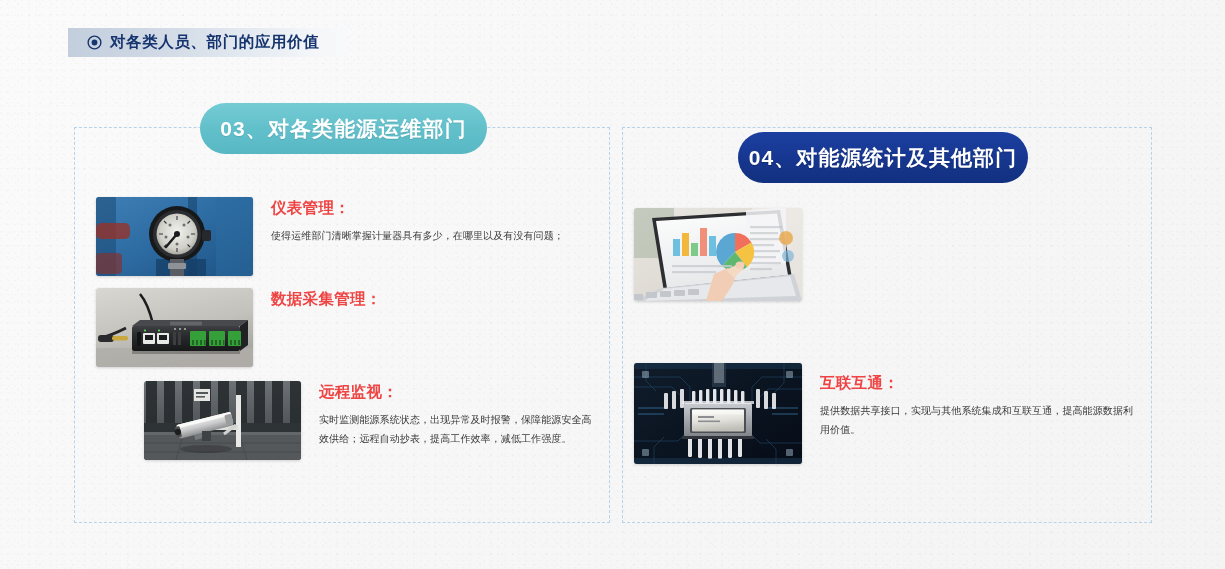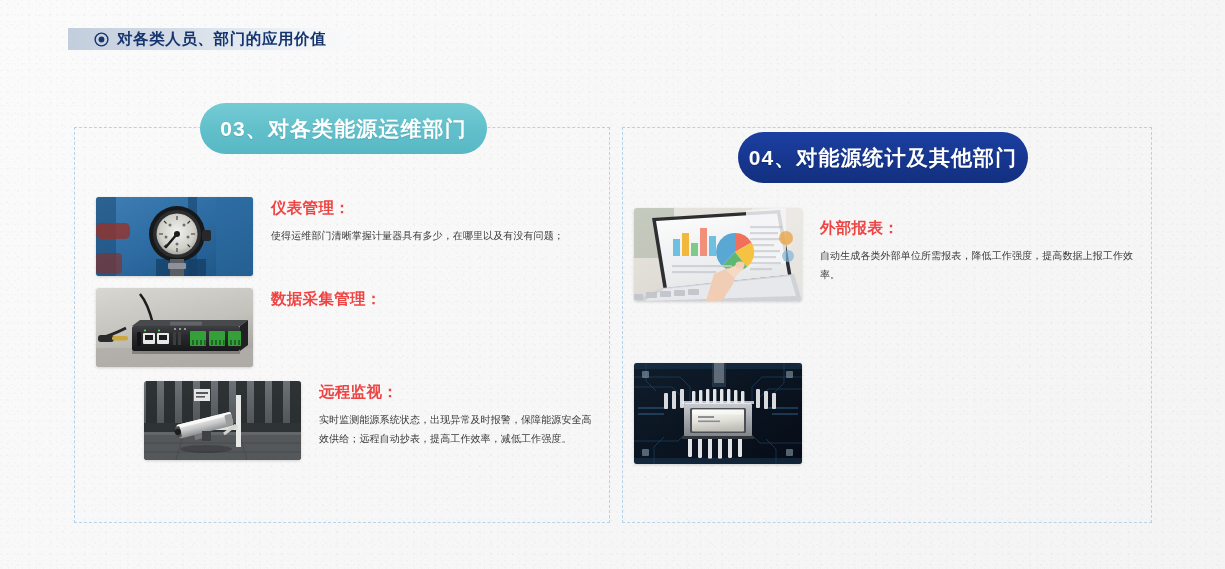--- a/index.html
+++ b/index.html
@@ -18,24 +18,24 @@
       radial-gradient(circle at 85% 88%, rgba(0,0,0,0.020) 0 1px, transparent 1px),
       linear-gradient(135deg,#fbfbfb 0%,#f7f7f7 50%,#f4f4f5 100%);
     background-size:7px 7px, 11px 11px, 9px 9px, 13px 13px, 100% 100%;
     position:relative;
   }
 
   
   .header-bar {
     position:absolute;
     left:68px; top:28px;
-    width:279px; height:22px;
+    width:279px; height:29px;
     background:linear-gradient(90deg,#c3cedd 0%,#cfd8e4 30%,#e4eaf1 65%,#f4f6f9 88%,#f8f9fa 100%);
     display:flex; align-items:center;
-    padding-left:26px;
+    padding-left:19px;
     gap:8px;
   }
   .target-icon { width:15px; height:15px; flex:0 0 auto; display:block; }
   .header-title {
     font-size:15.5px;
     font-weight:bold;
     color:#16356e;
     letter-spacing:0.6px;
     white-space:nowrap;
   }
@@ -385,24 +385,20 @@
           <rect x="26" y="83" width="11" height="6" rx="1"></rect>
         <rect x="40" y="82" width="11" height="6" rx="1"></rect>
           <rect x="54" y="81" width="11" height="6" rx="1"></rect>
         <rect x="0" y="86" width="9" height="6" rx="1"></rect>
       </g>
       <path d="M72 93 L80 66 L94 60 L102 66 L99 76 L88 93 Z" fill="#f0cdb4"></path>
       <path d="M92 62 L104 56 L110 60 L100 70 Z" fill="#f6d9c3"></path>
       <ellipse cx="106" cy="57" rx="4.5" ry="3.5" fill="#f3cfb6"></ellipse>
     </svg>
   </div>
-  <div class="copy">
-    <div class="copy-title">外部报表：</div>
-    <div class="copy-body">自动生成各类外部单位所需报表，降低工作强度，提高数据上报工作效率。</div>
-  </div>
 </div>
 
 <div class="row" id="row-r2">
   <div class="thumb">
     <svg viewBox="0 0 168 101" preserveAspectRatio="none">
       <defs>
         <linearGradient id="gPcb" x1="0" y1="0" x2="1" y2="1">
           <stop offset="0%" stop-color="#111d2c"></stop>
             <stop offset="45%" stop-color="#0b1522"></stop>
           <stop offset="100%" stop-color="#060c16"></stop>
@@ -479,13 +475,17 @@
       <g fill="#9fb6c8" opacity="0.5">
         <rect x="8" y="8" width="7" height="7" rx="1"></rect>
           <rect x="152" y="8" width="7" height="7" rx="1"></rect>
         <rect x="8" y="86" width="7" height="7" rx="1"></rect>
           <rect x="152" y="86" width="7" height="7" rx="1"></rect>
       </g>
       <rect x="78" y="0" width="14" height="24" fill="#2b3b4b" opacity="0.8"></rect>
       <rect x="80" y="0" width="10" height="20" fill="#cfd4d9" opacity="0.35"></rect>
     </svg>
   </div>
+  <div class="copy">
+    <div class="copy-title">互联互通：</div>
+    <div class="copy-body">提供数据共享接口，实现与其他系统集成和互联互通，提高能源数据利用价值。</div>
+  </div>
 </div>
 
 </body></html>

